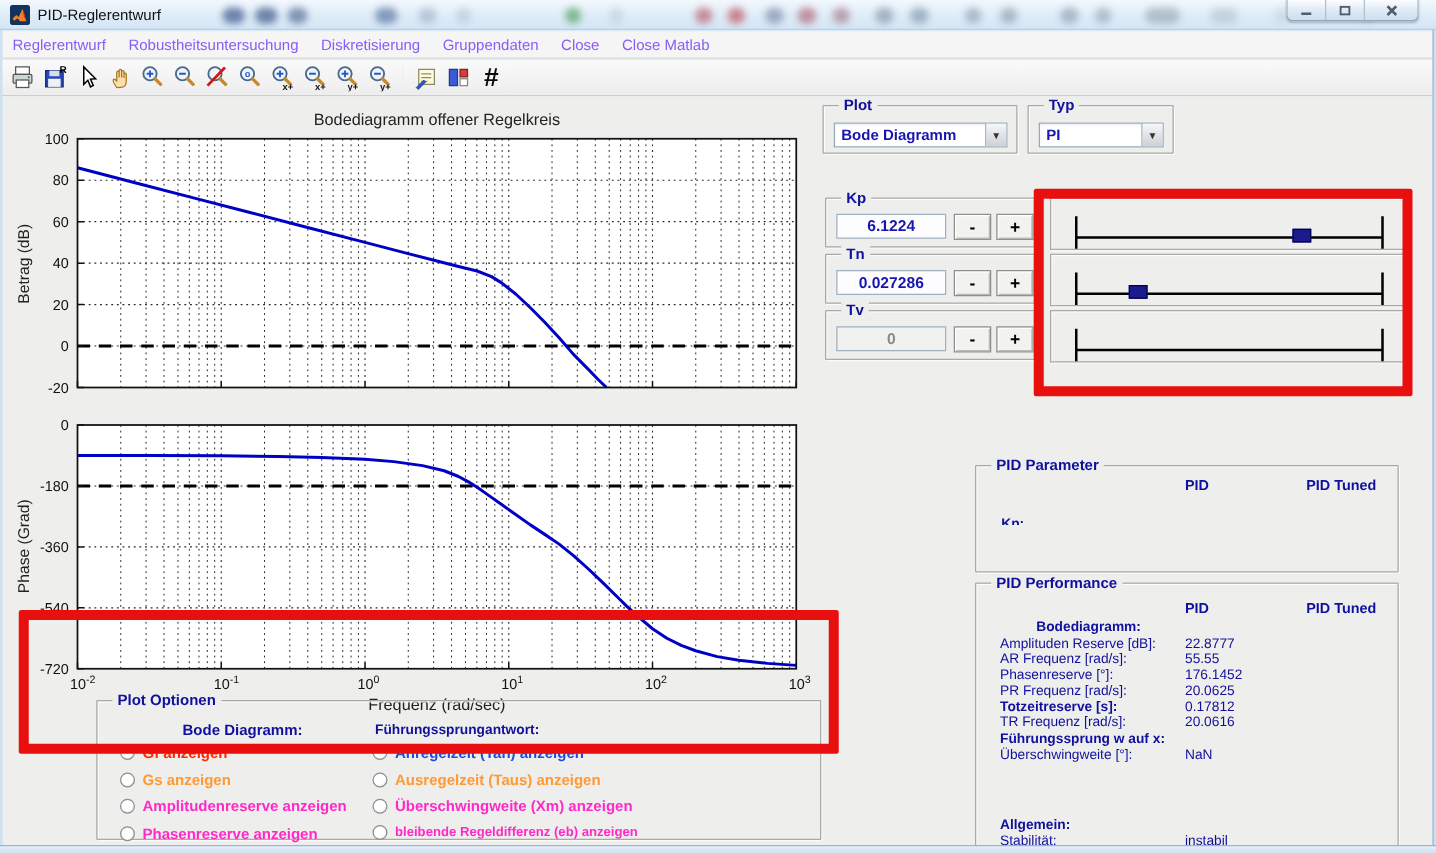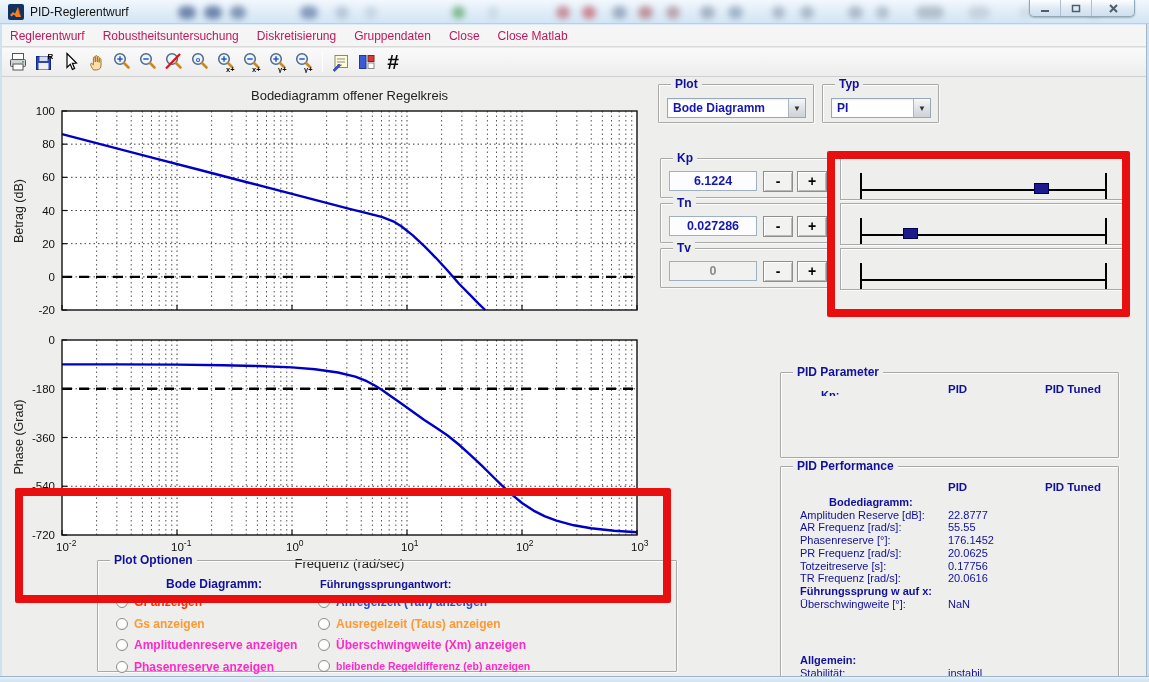--- a/index.html
+++ b/index.html
@@ -17,21 +17,21 @@
   #win-buttons { position:absolute; right:14px; top:0; height:17px; display:flex;
     border:1px solid #91a7ba; border-top:none; border-radius:0 0 5px 5px; overflow:hidden;
     background:linear-gradient(180deg,#fdfeff,#dde9f4 55%,#cfdfee); box-shadow:0 1px 2px rgba(0,0,0,.25); }
   .winbtn { width:31px; height:16px; display:flex; align-items:center; justify-content:center;
     border-right:1px solid #aebfcf; }
   .winbtn:last-child { border-right:none; width:42px; }
 
   
   #menubar { position:absolute; left:1px; top:25px; width:1147px; height:22px;
     background:#f5f5f5; border-bottom:1px solid #dadada; display:flex; align-items:center; }
-  .menu-item { font-size:12px; color:#be185d; padding:6px 9px; cursor:default; }
+  .menu-item { font-size:12px; color:#8b5cf6; padding:6px 9px; cursor:default; }
 
   
   #toolbar { position:absolute; left:1px; top:48px; width:1147px; height:29px;
     background:linear-gradient(180deg,#fafafa,#ededed); border-bottom:1px solid #cfcfcf;
     display:flex; align-items:center; padding-left:4px; }
   .tb-icon { width:24px; height:24px; display:flex; align-items:center; justify-content:center; margin:0 1px; }
   .tb-sep { width:1px; height:20px; background:#c4c4c4; margin:0 5px; border-right:1px solid #fff; }
 
   
   #figure { position:absolute; left:2px; top:77px; width:1144px; height:599px; background:#eeeeec; overflow:hidden; }
@@ -482,53 +482,53 @@
       </div>
 
     <div class="groupbox" style="left:778px; top:295px; width:339px; height:86px;">
       <span class="gb-label">PID Parameter</span>
       <div class="cliprow" style="left:167px; top:10px; height:11px; width:60px;">
         <span class="pid-head">PID</span>
       </div>
       <div class="cliprow" style="left:264px; top:10px; height:11px; width:70px;">
         <span class="pid-head">PID Tuned</span>
       </div>
-      <div class="cliprow" style="left:20px; top:16px; height:7px; width:40px;text-align:center;">
+      <div class="cliprow" style="left:20px; top:40px; height:7px; width:40px;">
         <span class="pid-row-label bold">Kp:</span>
       </div>
     </div>
 
     <div class="groupbox" style="left:778px; top:389px; width:339px; height:230px;">
       <span class="gb-label">PID Performance</span>
       <span class="pid-head" style="left:167px; top:14px;">PID</span>
       <span class="pid-head" style="left:264px; top:14px;">PID Tuned</span>
       <div id="perf-rows">
           <span class="pid-row-label bold" style="left: 19px; top: 29px; padding-left: 29px;">Bodediagramm:</span>
           <span class="pid-row-label" style="left: 19px; top: 41.7px;">Amplituden Reserve [dB]:</span>
           <span class="pid-row-val" style="left: 167px; top: 41.7px;">22.8777</span>
           <span class="pid-row-label" style="left: 19px; top: 54.4px;">AR Frequenz [rad/s]:</span>
           <span class="pid-row-val" style="left: 167px; top: 54.4px;">55.55</span>
           <span class="pid-row-label" style="left: 19px; top: 67.1px;">Phasenreserve [°]:</span>
           <span class="pid-row-val" style="left: 167px; top: 67.1px;">176.1452</span>
           <span class="pid-row-label" style="left: 19px; top: 79.8px;">PR Frequenz [rad/s]:</span>
           <span class="pid-row-val" style="left: 167px; top: 79.8px;">20.0625</span>
-          <span class="pid-row-label" style="left: 19px; top: 92.5px;">Totzeitreserve [s]:</span>
-          <span class="pid-row-val" style="left: 167px; top: 92.5px;">0.17756</span>
+          <span class="pid-row-label" style="left: 19px; top: 92.5px; font-weight: bold;">Totzeitreserve [s]:</span>
+          <span class="pid-row-val" style="left: 167px; top: 92.5px;">0.17812</span>
           <span class="pid-row-label" style="left: 19px; top: 105.2px;">TR Frequenz [rad/s]:</span>
           <span class="pid-row-val" style="left: 167px; top: 105.2px;">20.0616</span>
           <span class="pid-row-label bold" style="left: 19px; top: 117.9px;">Führungssprung w auf x:</span>
           <span class="pid-row-label" style="left: 19px; top: 130.6px;">Überschwingweite [°]:</span>
           <span class="pid-row-val" style="left: 167px; top: 130.6px;">NaN</span>
           <span class="pid-row-label bold" style="left: 19px; top: 187.3px;">Allgemein:</span>
           <span class="pid-row-label" style="left: 19px; top: 200px;">Stabilität:</span>
           <span class="pid-row-val" style="left: 167px; top: 200px;">instabil</span>
         </div>
     </div>
 
-    <div class="groupbox" style="left:75px; top:483px; width:580px; height:112px;margin-left:20px;">
+    <div class="groupbox" style="left:75px; top:483px; width:580px; height:112px;">
       <span class="gb-label">Plot Optionen</span>
       <span class="po-header" style="left:20px; top:16px; font-size:12px;padding-left:48px;">Bode Diagramm:</span>
       <span class="po-header" style="left:222px; top:17px; font-size:11px;">Führungssprungantwort:</span>
       <div id="po-left">
           <div class="po-row" style="left: 18px; top: 34px;">
             <span class="radio"></span>
             <span class="po-label" style="color: rgb(255, 43, 0);">Gf anzeigen</span>
           </div>
           <div class="po-row" style="left: 18px; top: 55.5px;">
             <span class="radio"></span>

